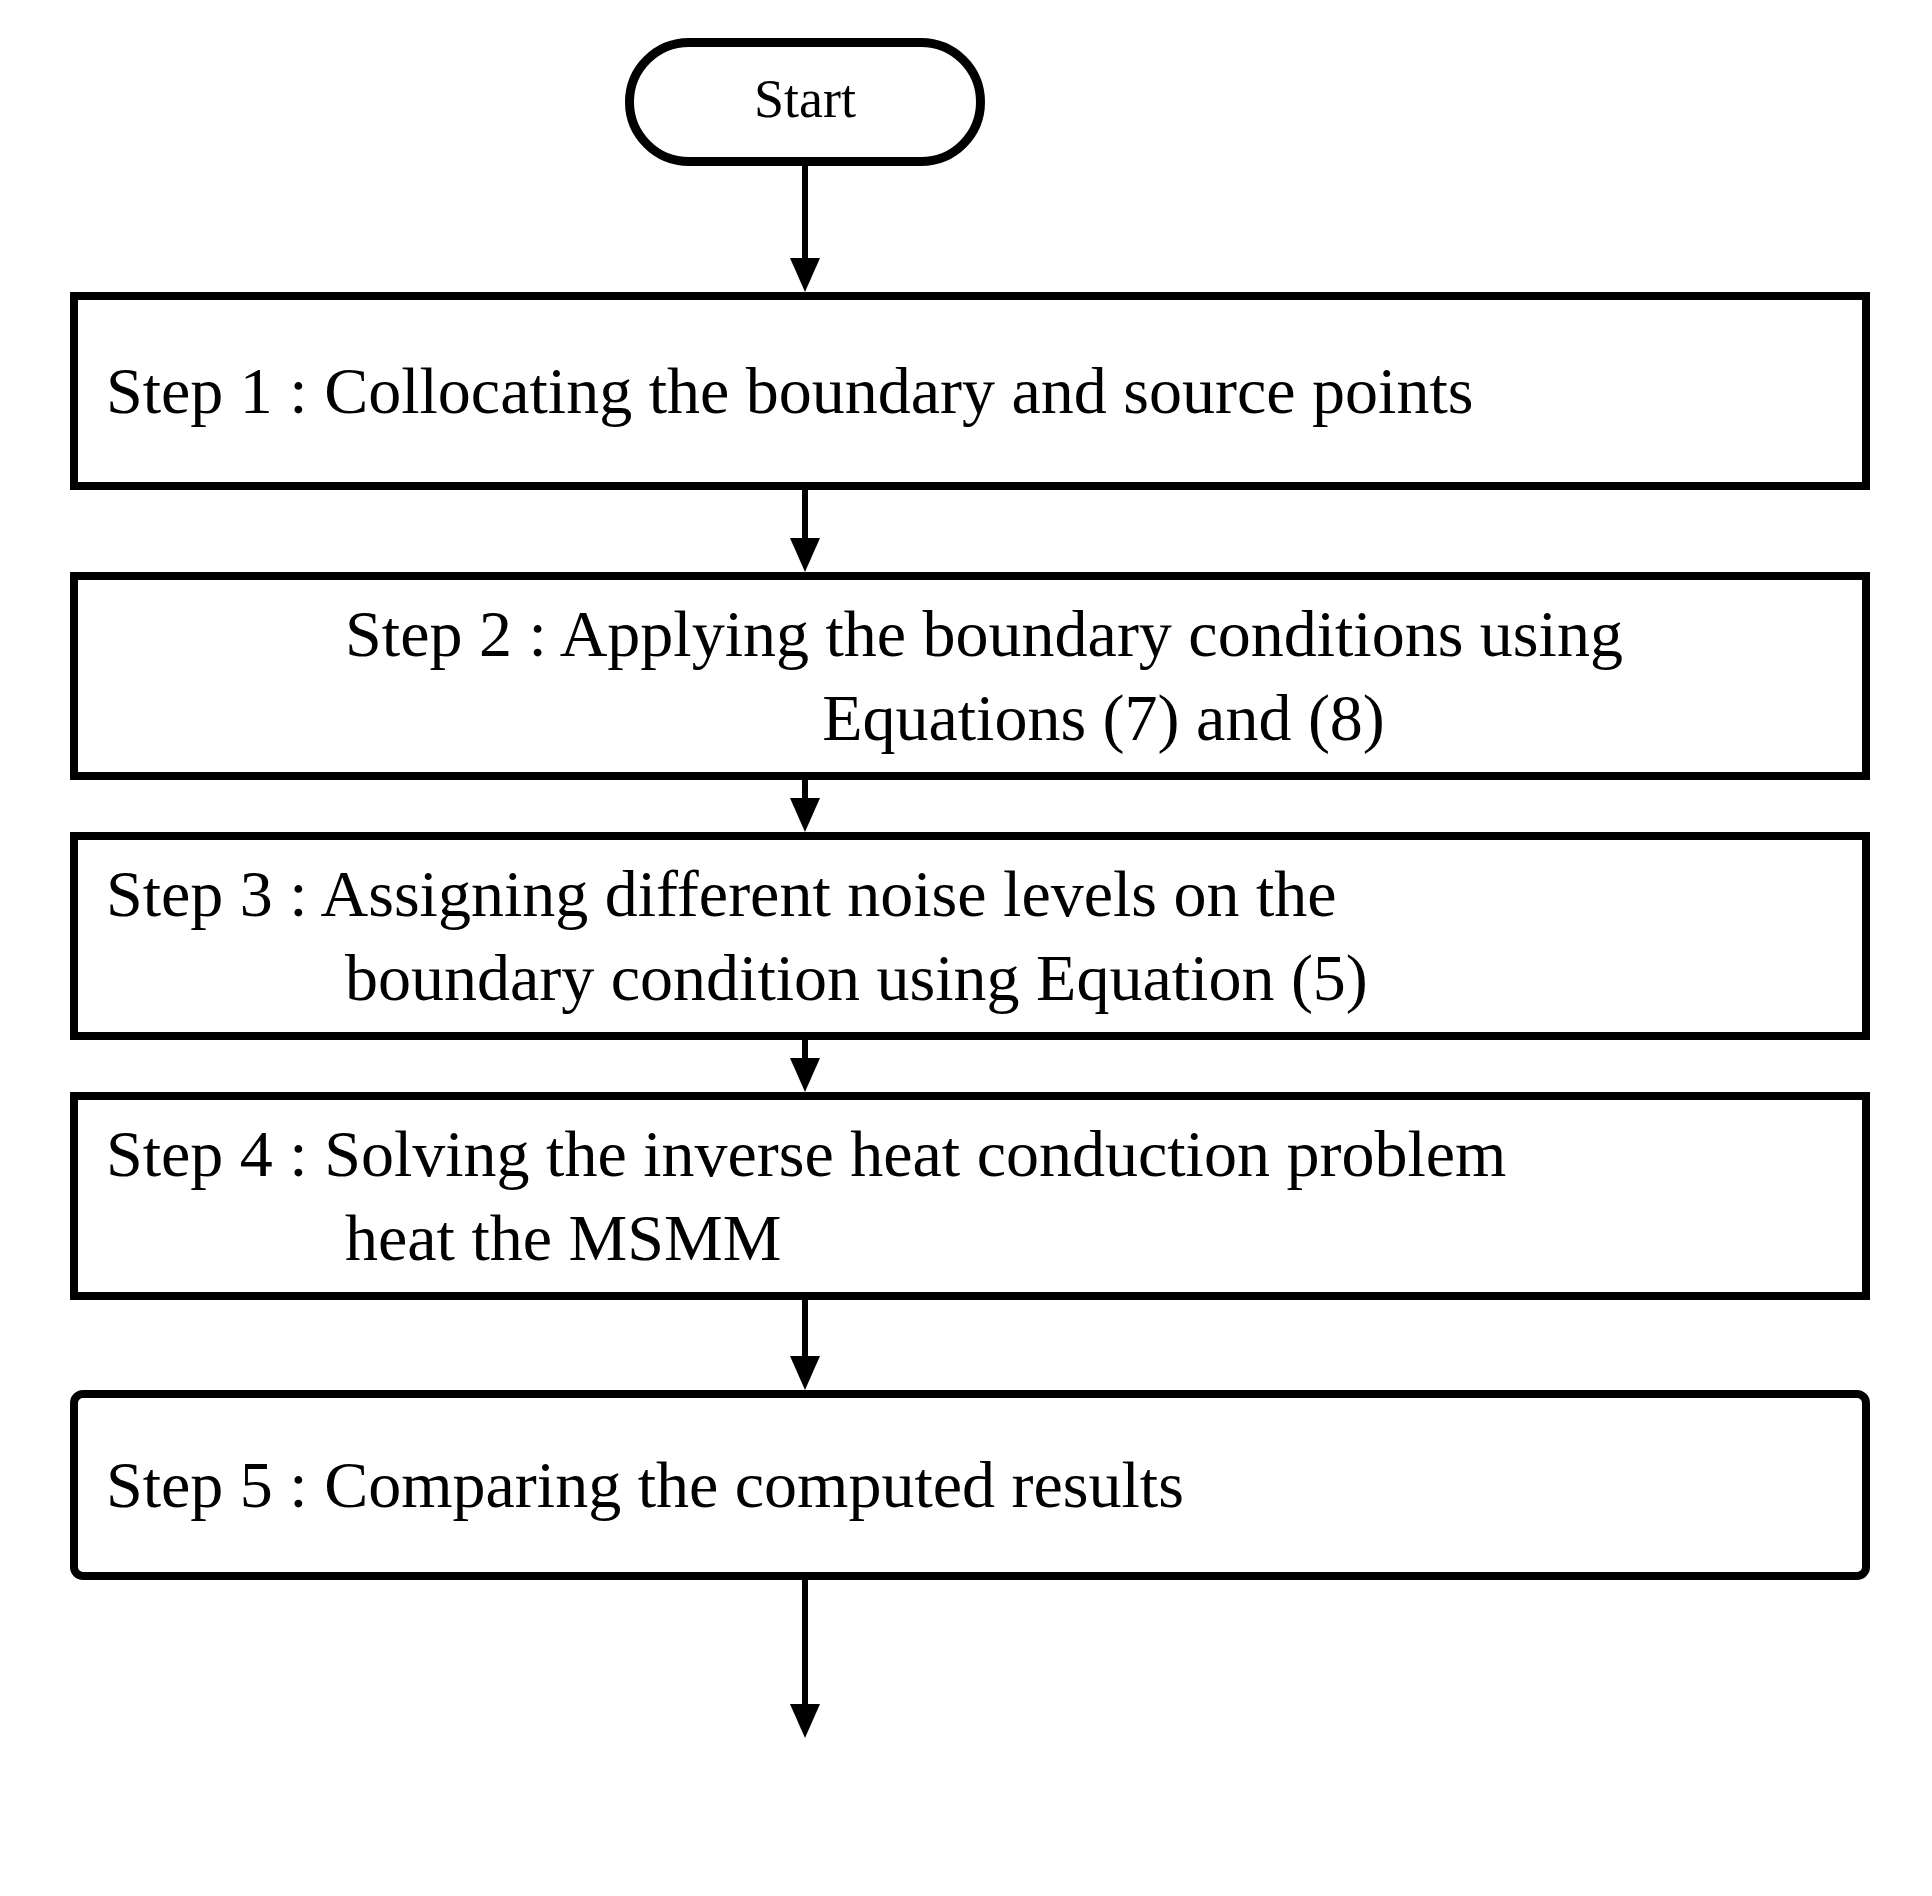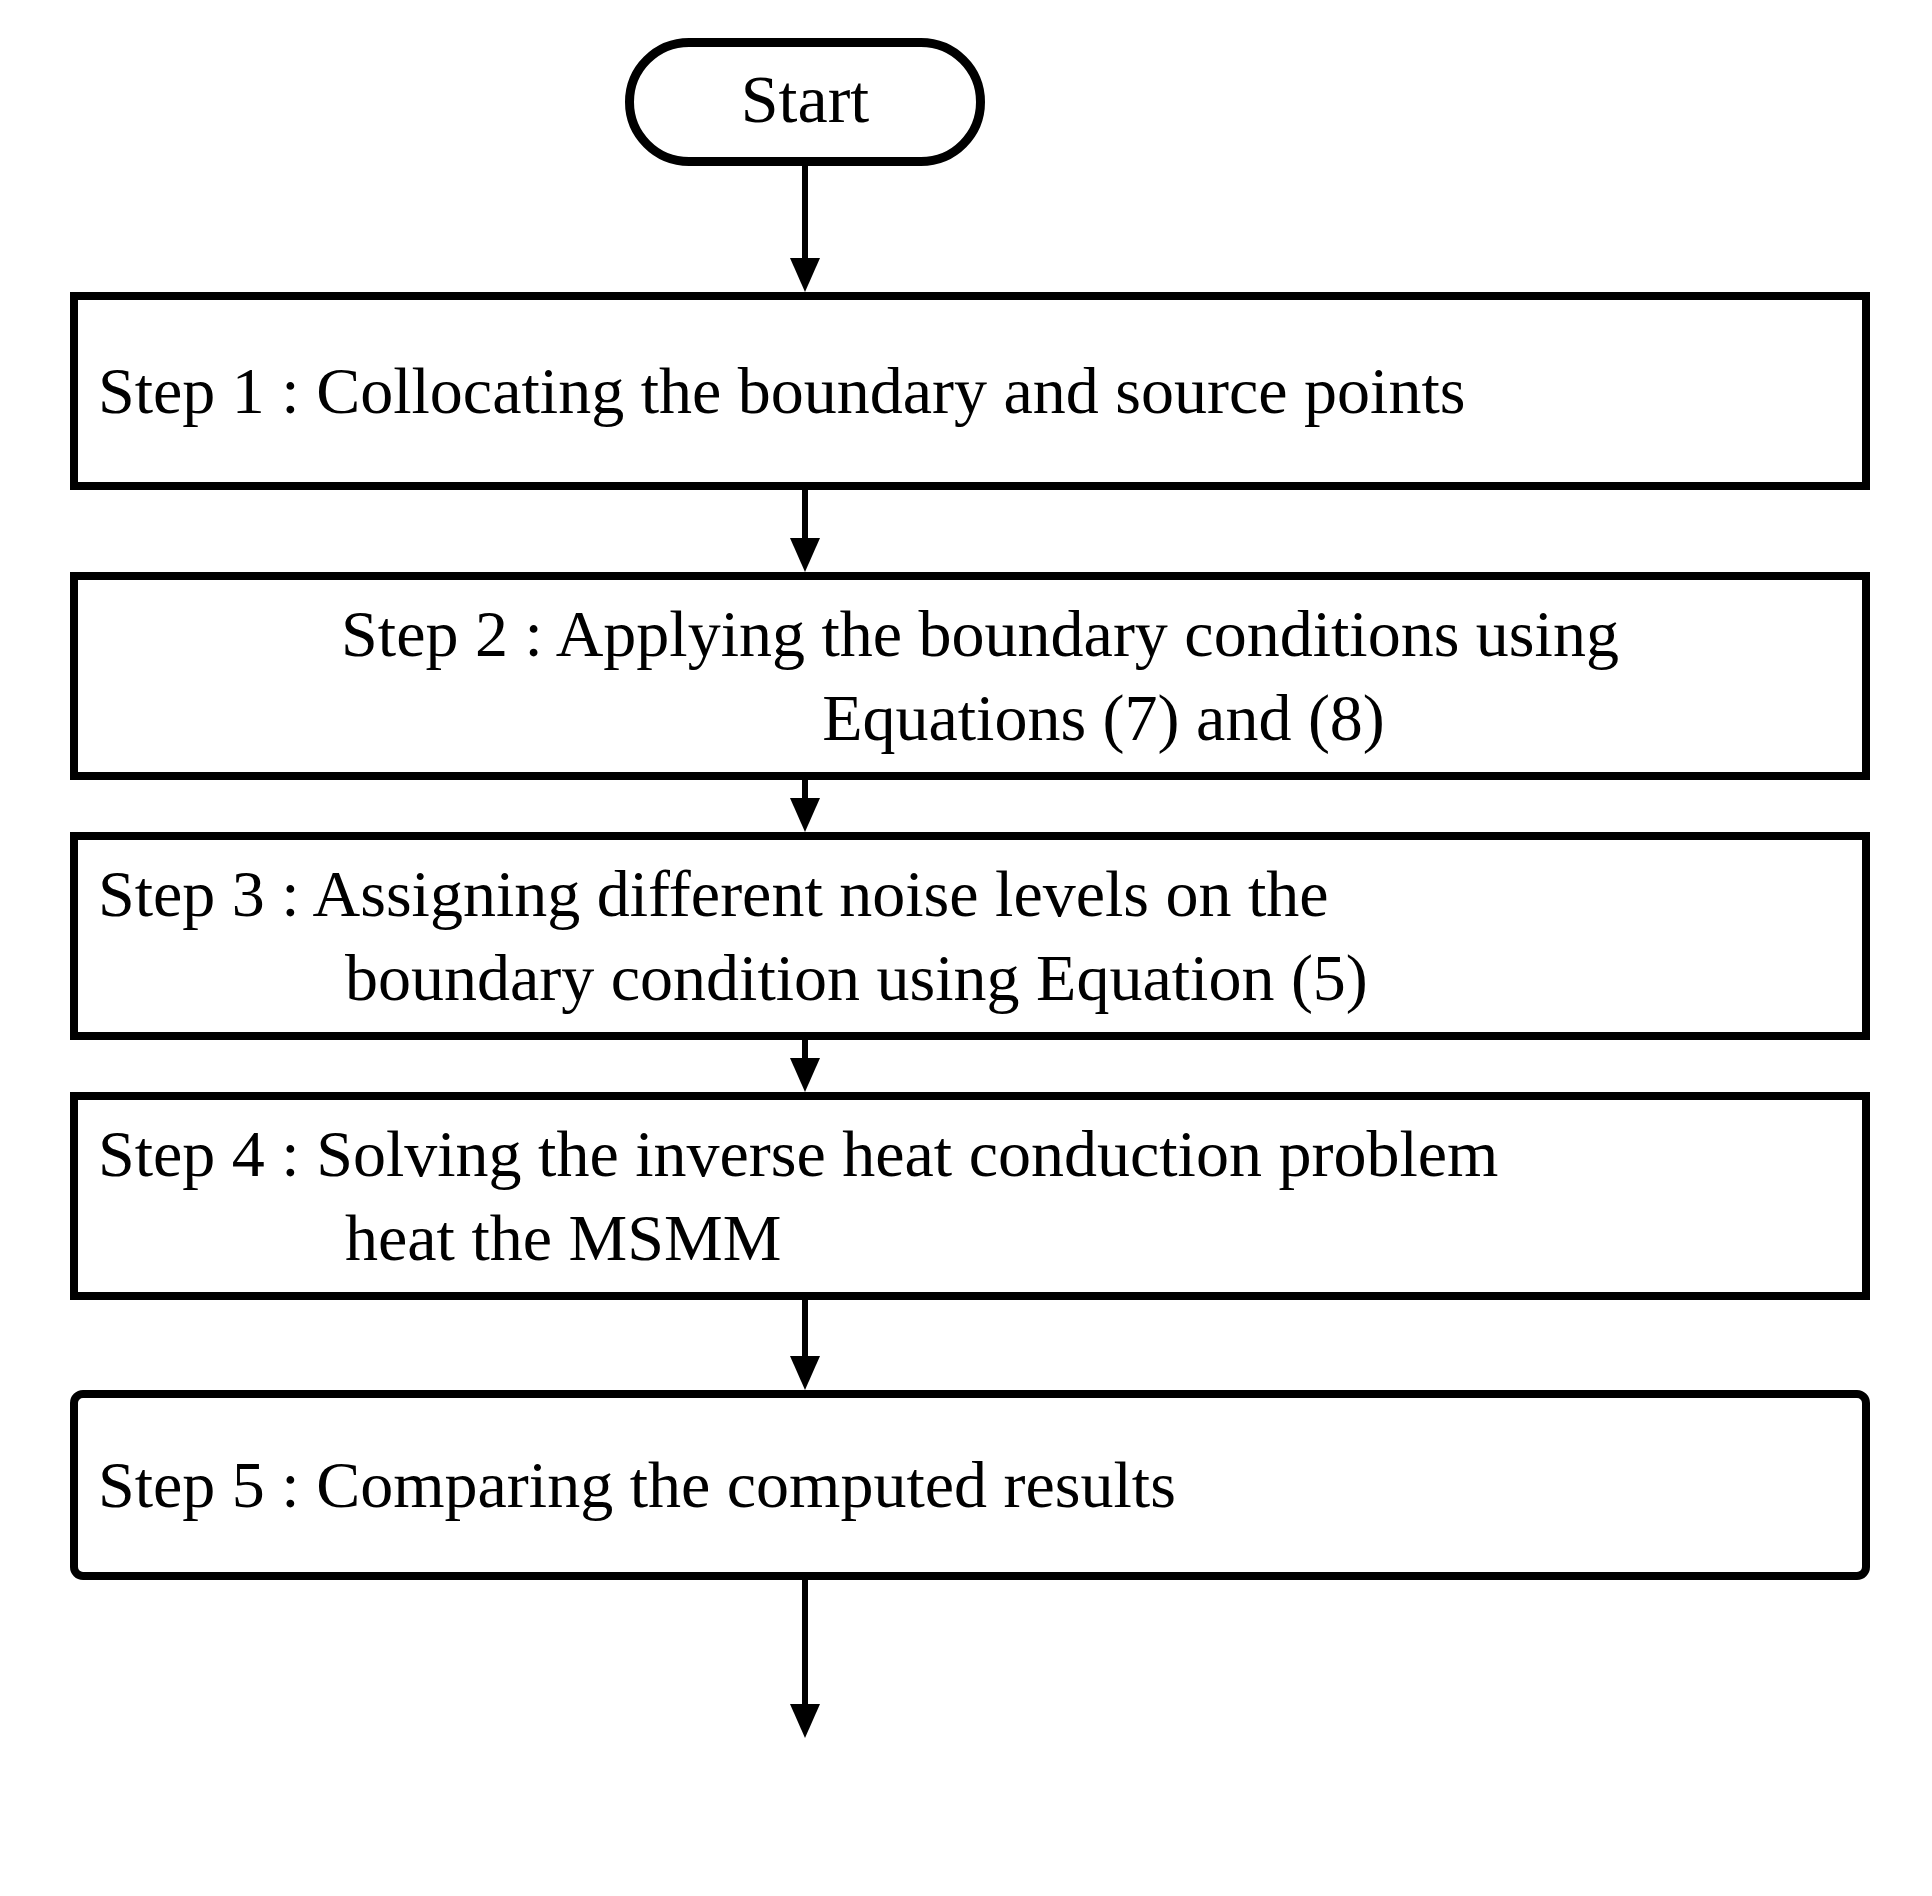--- a/index.html
+++ b/index.html
@@ -21,21 +21,21 @@
     position: absolute;
     box-sizing: border-box;
     border: 9px solid #000000;
     border-radius: 999px;
     background: #ffffff;
     display: flex;
     align-items: center;
     justify-content: center;
   }
   .terminator .term-label {
-    font-size: 68px;
+    font-size: 54px;
     line-height: 1;
     color: #000000;
     letter-spacing: 0px;
     padding-bottom: 6px;
   }
 
   #node-start {
     left: 625px;
     top: 38px;
     width: 360px;
@@ -58,21 +58,21 @@
     background: #ffffff;
     display: flex;
     flex-direction: column;
     justify-content: center;
   }
   .box-line {
     font-size: 66px;
     line-height: 1.28;
     color: #000000;
     white-space: pre;
-    padding-left: 20px;
+    padding-left: 28px;
   }
   .box-line.indent {
     padding-left: 250px;
     margin-left: 17px;
   }
 
   #box-step1 { top: 292px;  height: 198px; }
   #box-step2 { top: 572px;  height: 208px; align-items: center; }
   #box-step3 { top: 832px;  height: 208px; }
   #box-step4 { top: 1092px; height: 208px; }

